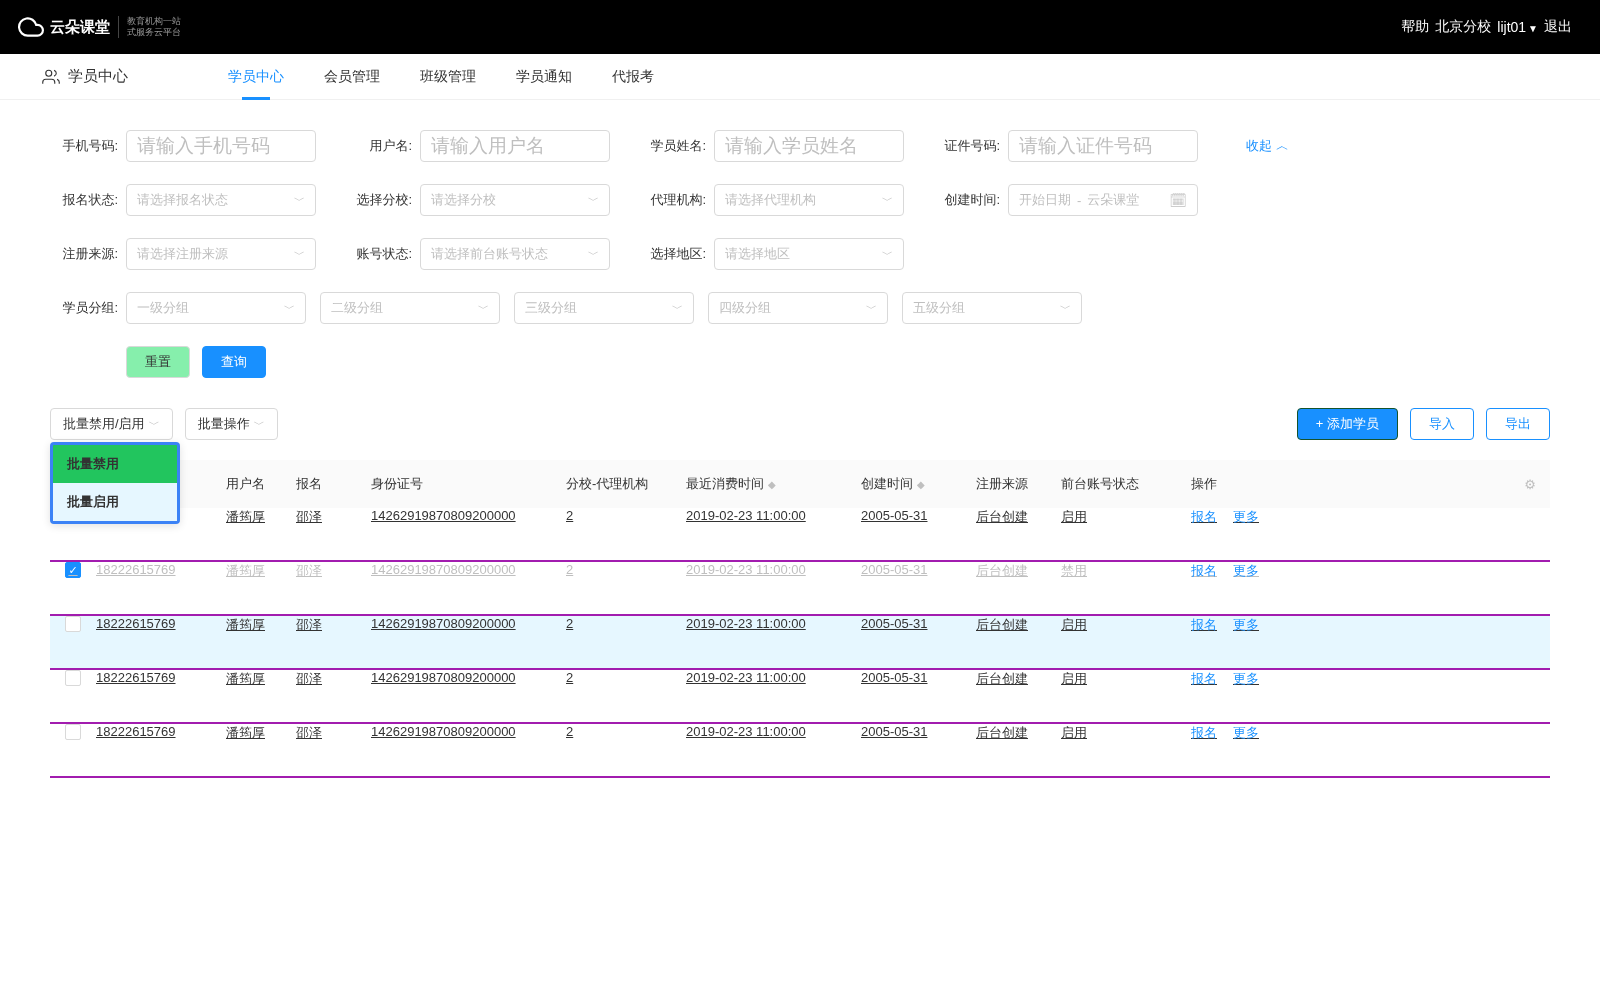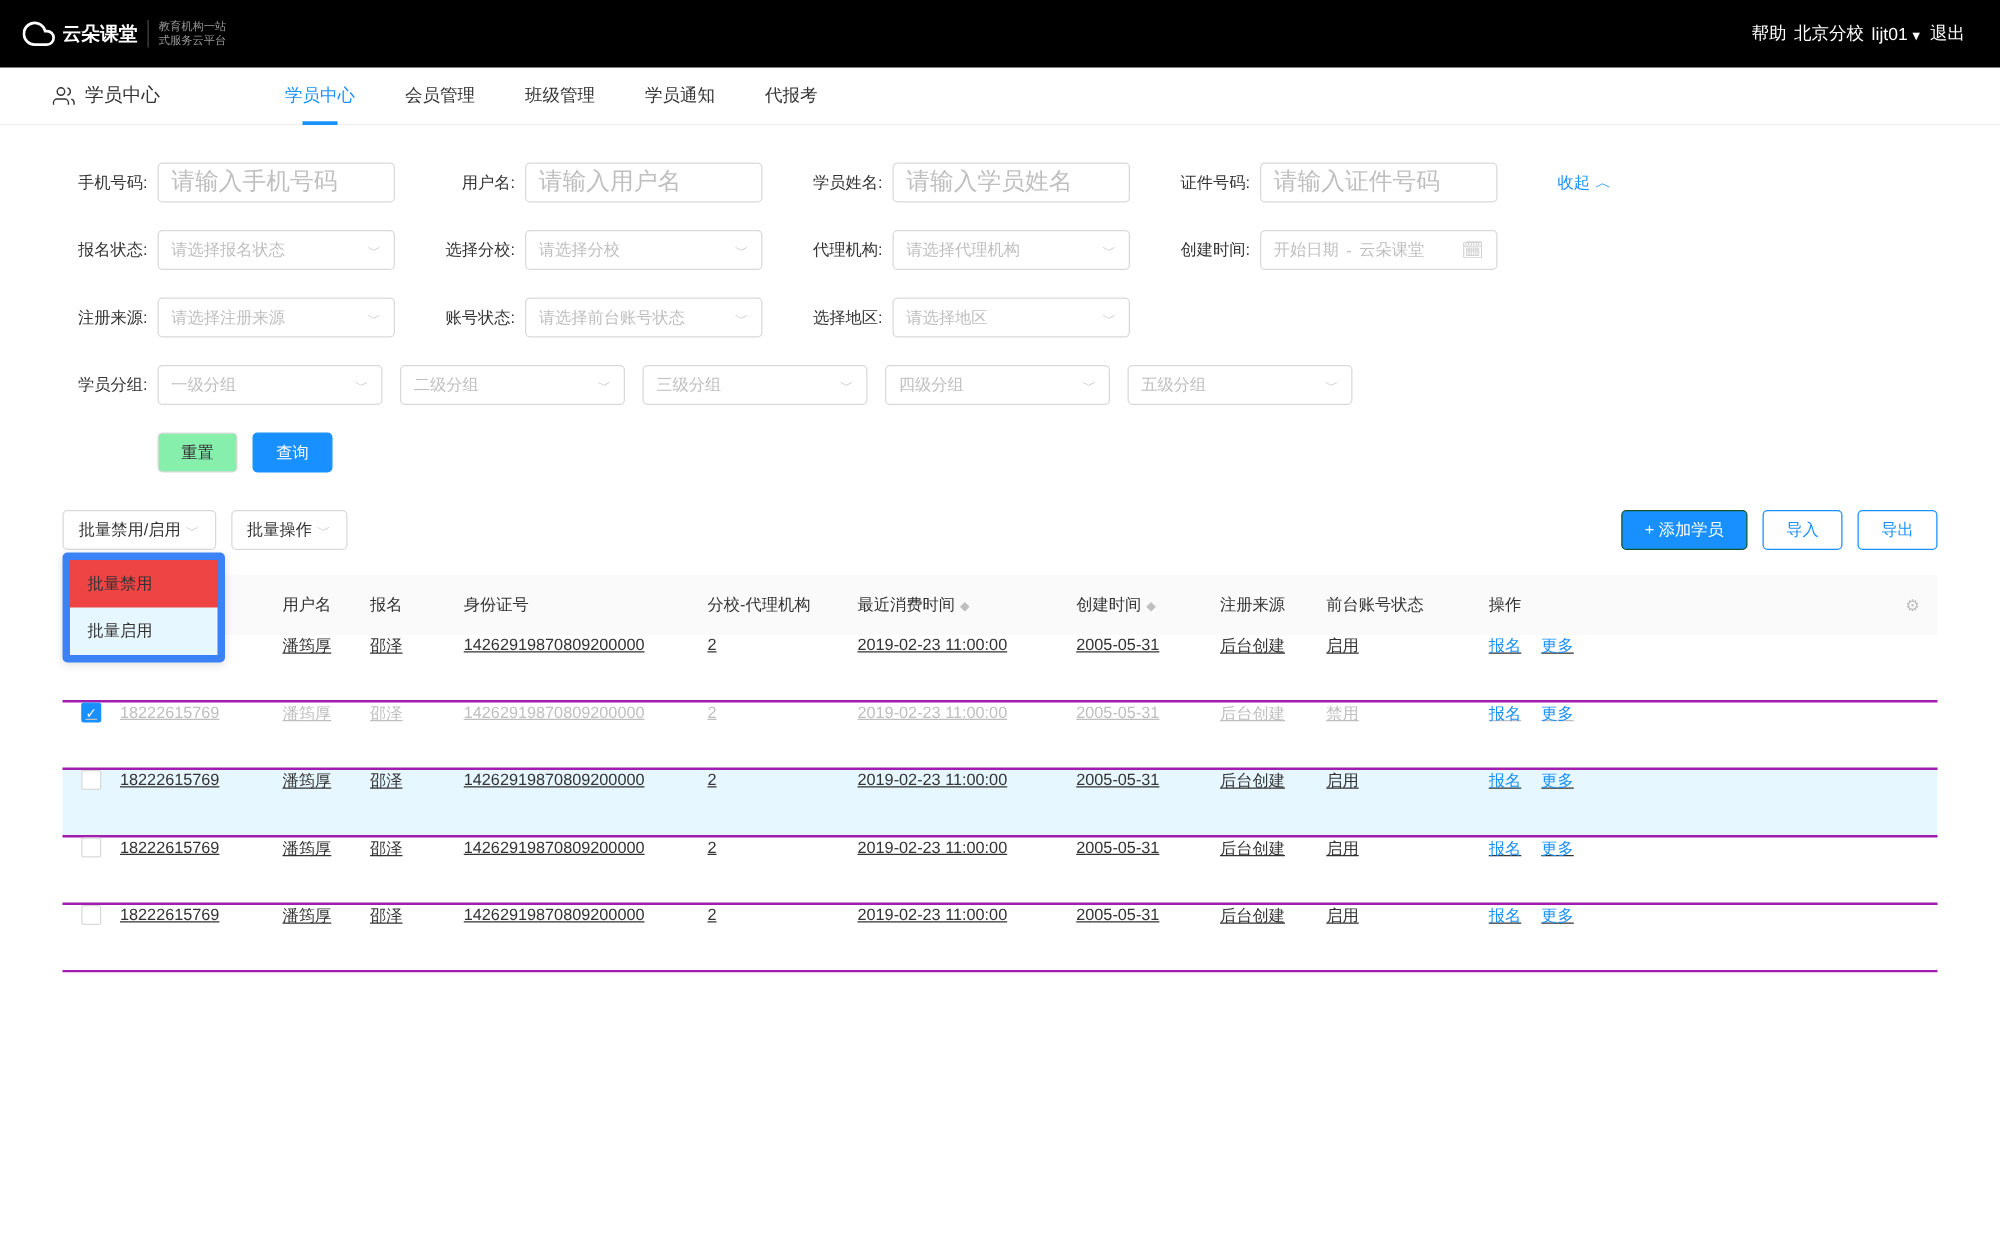--- a/index.html
+++ b/index.html
@@ -43,21 +43,21 @@
     .btn-default { background: #86efac; border: 1px solid #d9d9d9; color: #333; }
     .btn-primary { background: #1890ff; border: 1px solid #1890ff; color: #fff; }
     
     
     .action-bar { padding: 20px 50px; display: flex; align-items: center; justify-content: space-between; position: relative; }
     .action-left { display: flex; gap: 12px; }
     .action-btn { height: 32px; padding: 0 12px; border: 1px solid #d9d9d9; border-radius: 4px; background: #fff; cursor: pointer; font-size: 13px; display: flex; align-items: center; gap: 4px; }
     .action-right { display: flex; gap: 12px; }
     .btn-add { background: #1890ff; color: #fff; border: 1px solid #14532d; }
     .btn-outline { background: #fff; color: #1890ff; border: 1px solid #1890ff; }
-    .dropdown-menu { position: absolute; top: 54px; left: 50px; width: 130px; background: #ef4444; border: 6px solid #3b82f6; border-radius: 4px; box-shadow: 0 2px 8px rgba(0,0,0,0.12); z-index: 10; }
+    .dropdown-menu { position: absolute; top: 54px; left: 50px; width: 130px; background: #22c55e; border: 3px solid #3b82f6; border-radius: 4px; box-shadow: 0 2px 8px rgba(0,0,0,0.12); z-index: 10; font-weight: bold; }
     .dropdown-item { padding: 10px 14px; cursor: pointer; font-size: 13px; }
     .dropdown-item:hover, .dropdown-item.hover { background: #e6f7ff; }
     
     
     .table-wrap { padding: 0 50px; }
     .table-header { display: flex; align-items: center; background: #fafafa; height: 48px; font-size: 13px; color: #333; font-weight: 500; }
     .table-row { display: flex; align-items: flex-start; height: 54px; border-bottom: 2px solid #a21caf; font-size: 13px; text-decoration: underline; }
     .table-row.disabled { color: #bfbfbf; }
     .table-row.highlight { background: #e6f7ff; }
     .col-check { width: 46px; display: flex; justify-content: center; }

